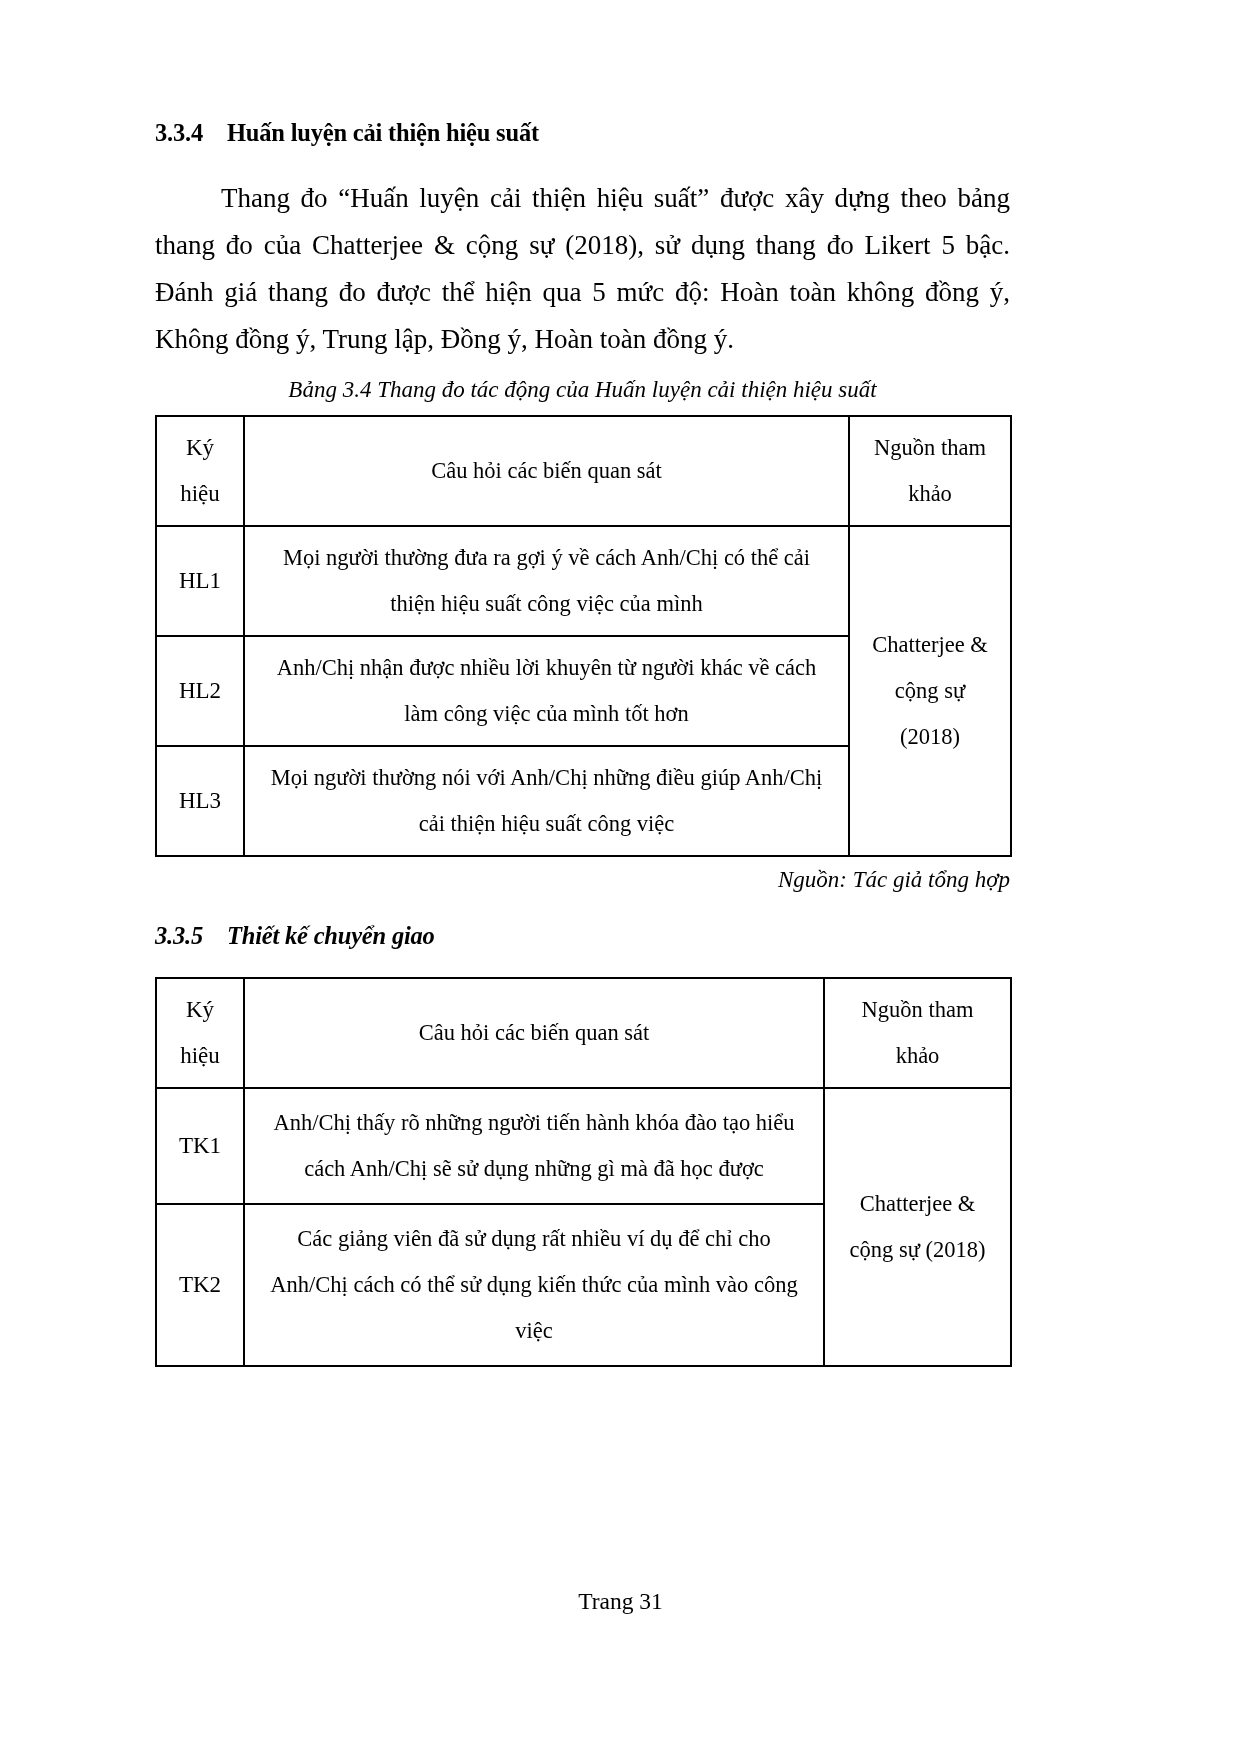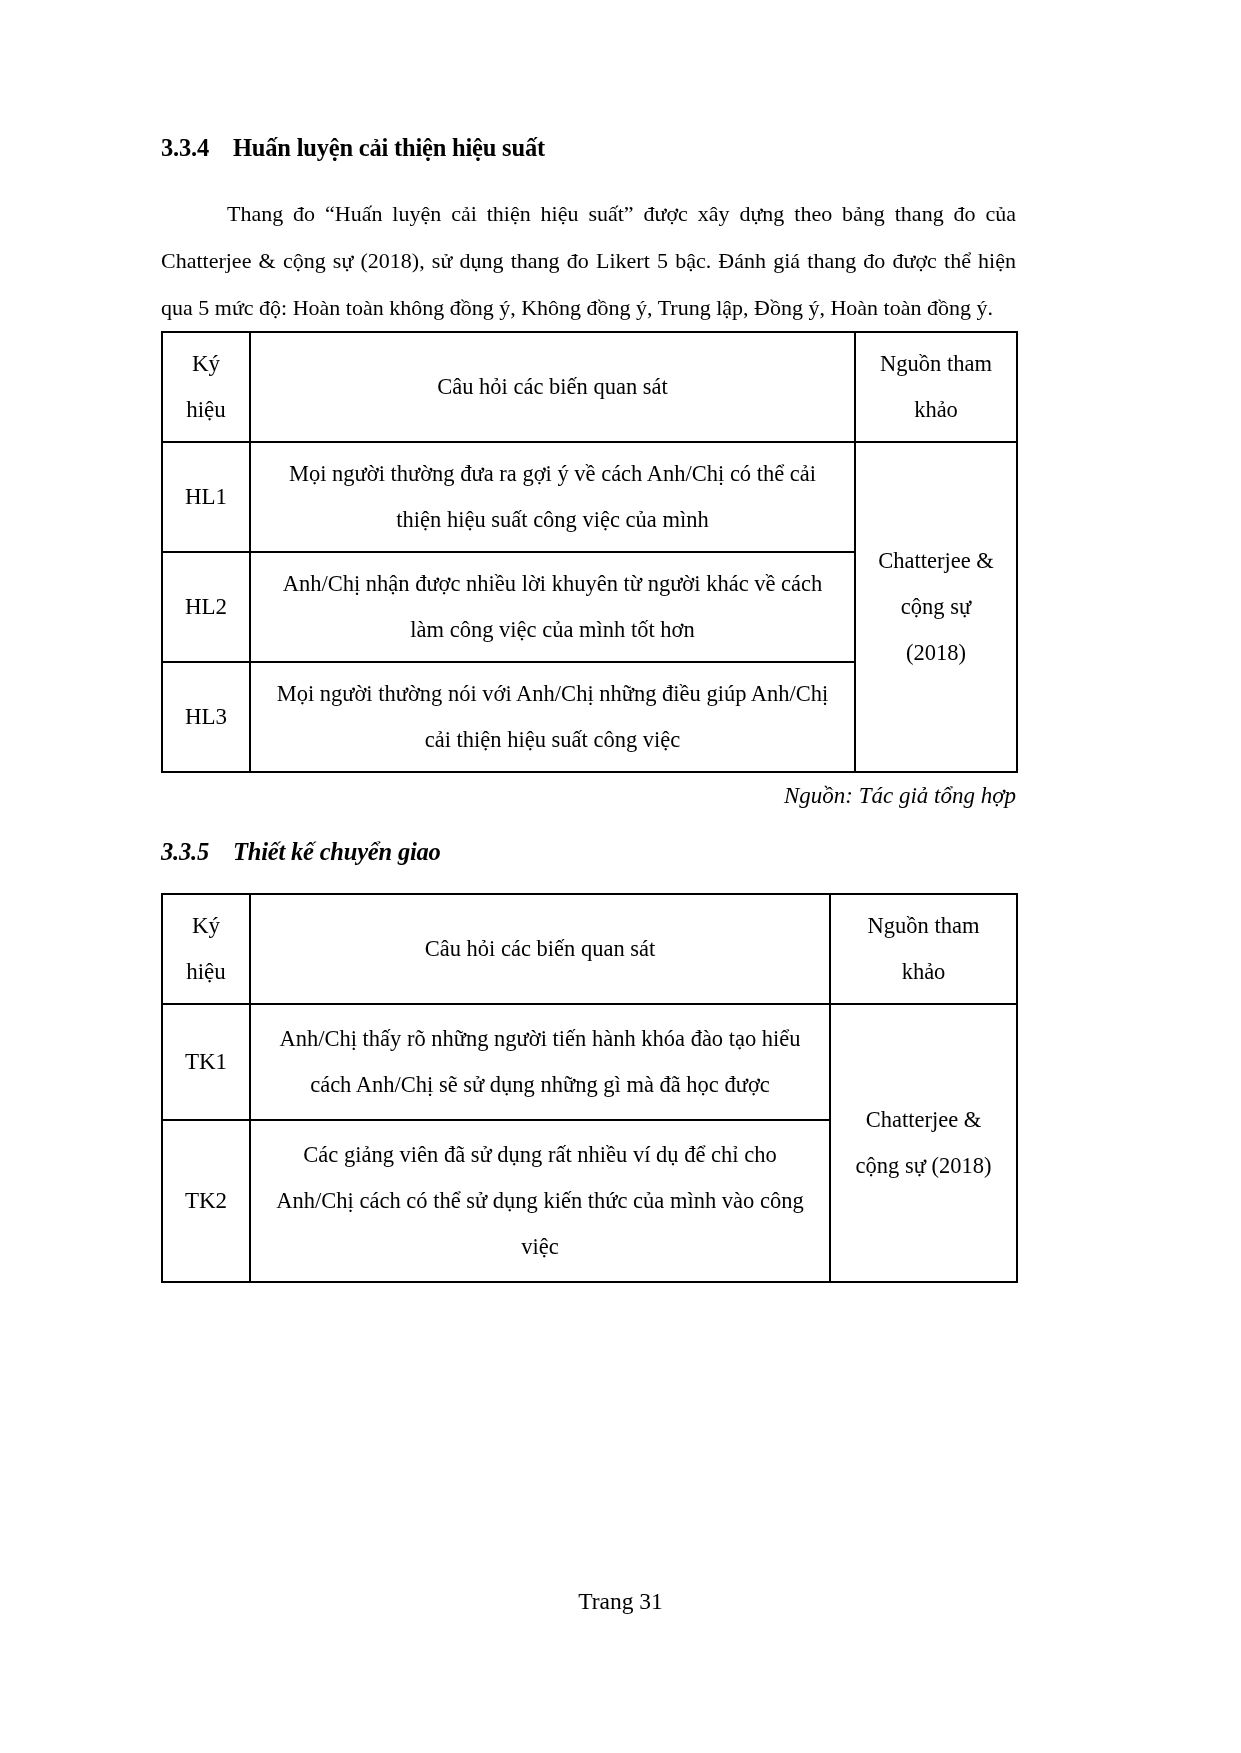--- a/index.html
+++ b/index.html
@@ -17,43 +17,42 @@
   .page {
     position: absolute;
     left: 0; top: 0;
     width: 1241px;
     height: 1753px;
     box-sizing: border-box;
     padding: 0;
   }
   .content {
     position: absolute;
-    left: 161px;
+    left: 155px;
     top: 118px;
     width: 855px;
-    margin-top: 15px;
   }
 
   
   .section-heading {
     font-weight: bold;
     font-size: 24.5px;
     line-height: 1.25;
     margin: 0 0 26px 0;
     letter-spacing: -0.2px;
     white-space: nowrap;
   }
   .section-heading .num {
     display: inline-block;
     min-width: 72px;
   }
 
   
   p.body {
-    font-size: 22px;
+    font-size: 27px;
     line-height: 47px;
     margin: 0;
     text-align: justify;
     text-justify: inter-word;
   }
   p.body.indent {
     text-indent: 66px;
   }
   p.body.indent-sm {
     text-indent: 44px;
@@ -130,20 +129,21 @@
 
 <div class="page">
   <div class="content">
 
     <div class="section-heading">
       <span class="num">3.3.4</span><span>Huấn luyện cải thiện hiệu suất</span>
     </div>
 
     <p class="body indent">Thang đo “Huấn luyện cải thiện hiệu suất” được xây dựng theo bảng thang đo của Chatterjee &amp; cộng sự (2018), sử dụng thang đo Likert 5 bậc. Đánh giá thang đo được thể hiện qua 5 mức độ: Hoàn toàn không đồng ý, Không đồng ý, Trung lập, Đồng ý, Hoàn toàn đồng ý.</p>
 
+    <div class="table-caption">Bảng  3.4 Thang đo tác động của Huấn luyện cải thiện hiệu suất</div>
 
     <table class="scale-table">
       <colgroup>
         <col class="col-code">
         <col class="col-q">
         <col class="col-src">
       </colgroup>
       <tbody>
         <tr>
           <td class="head-cell cell-code">Ký hiệu</td>

